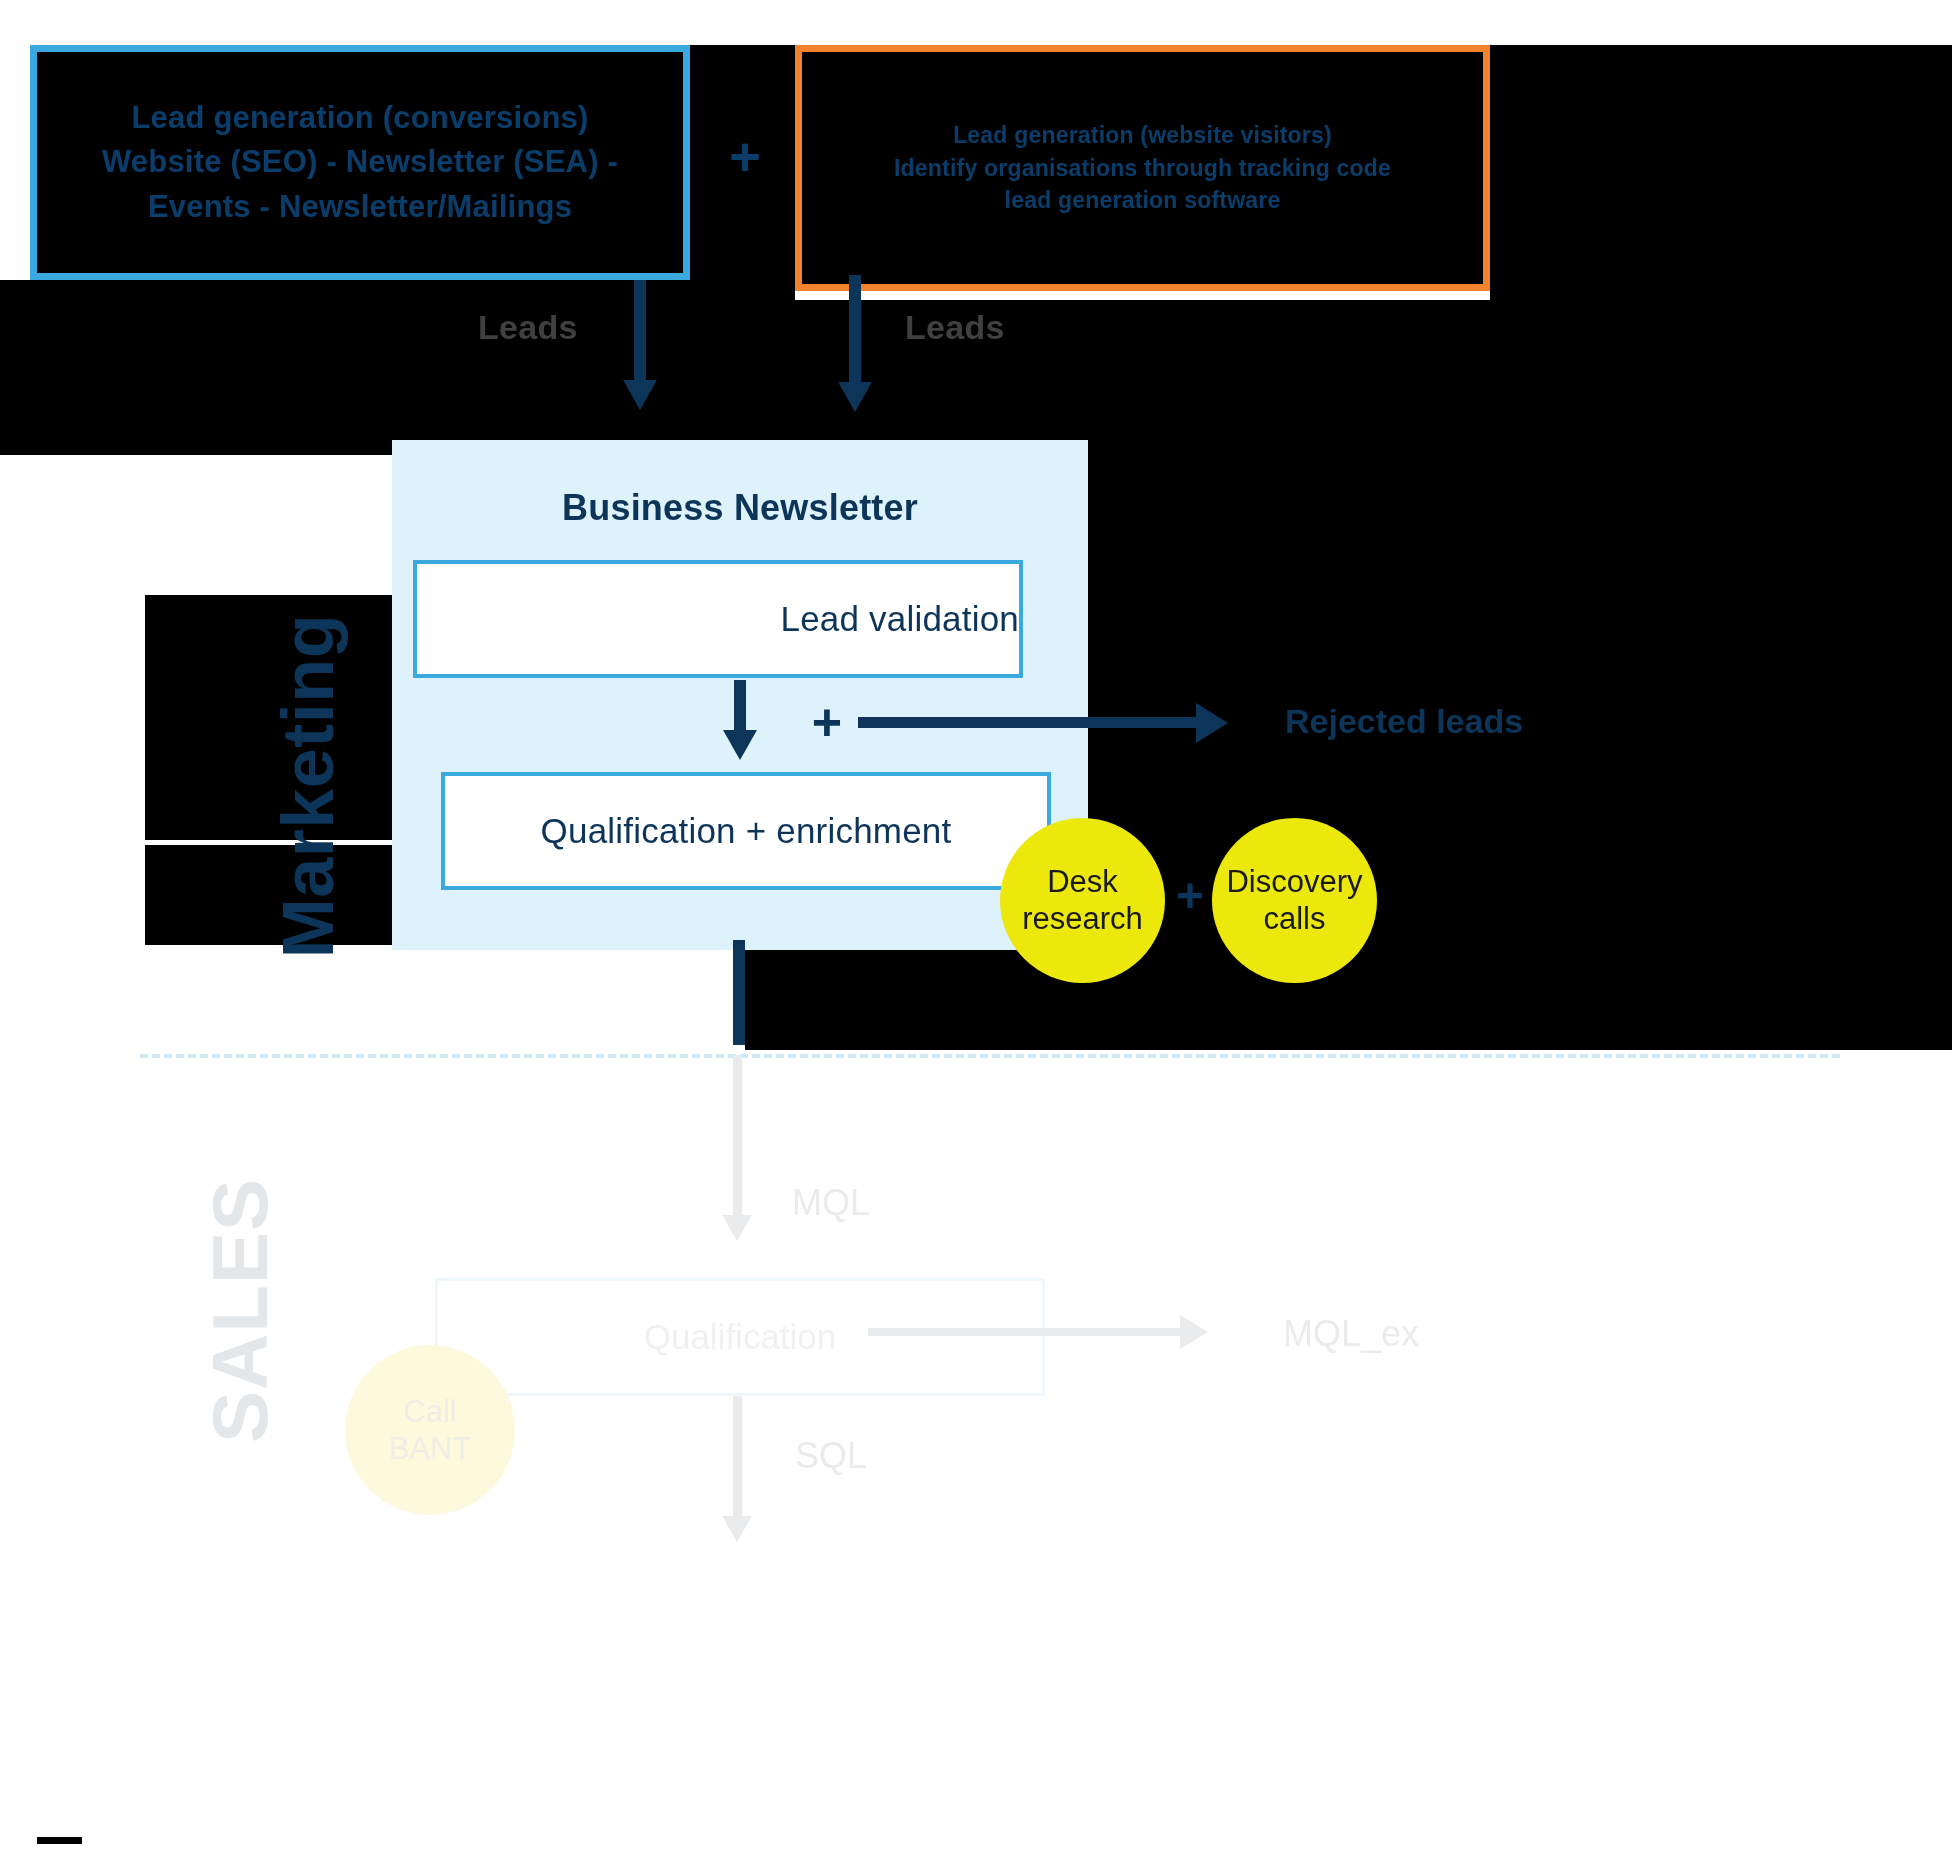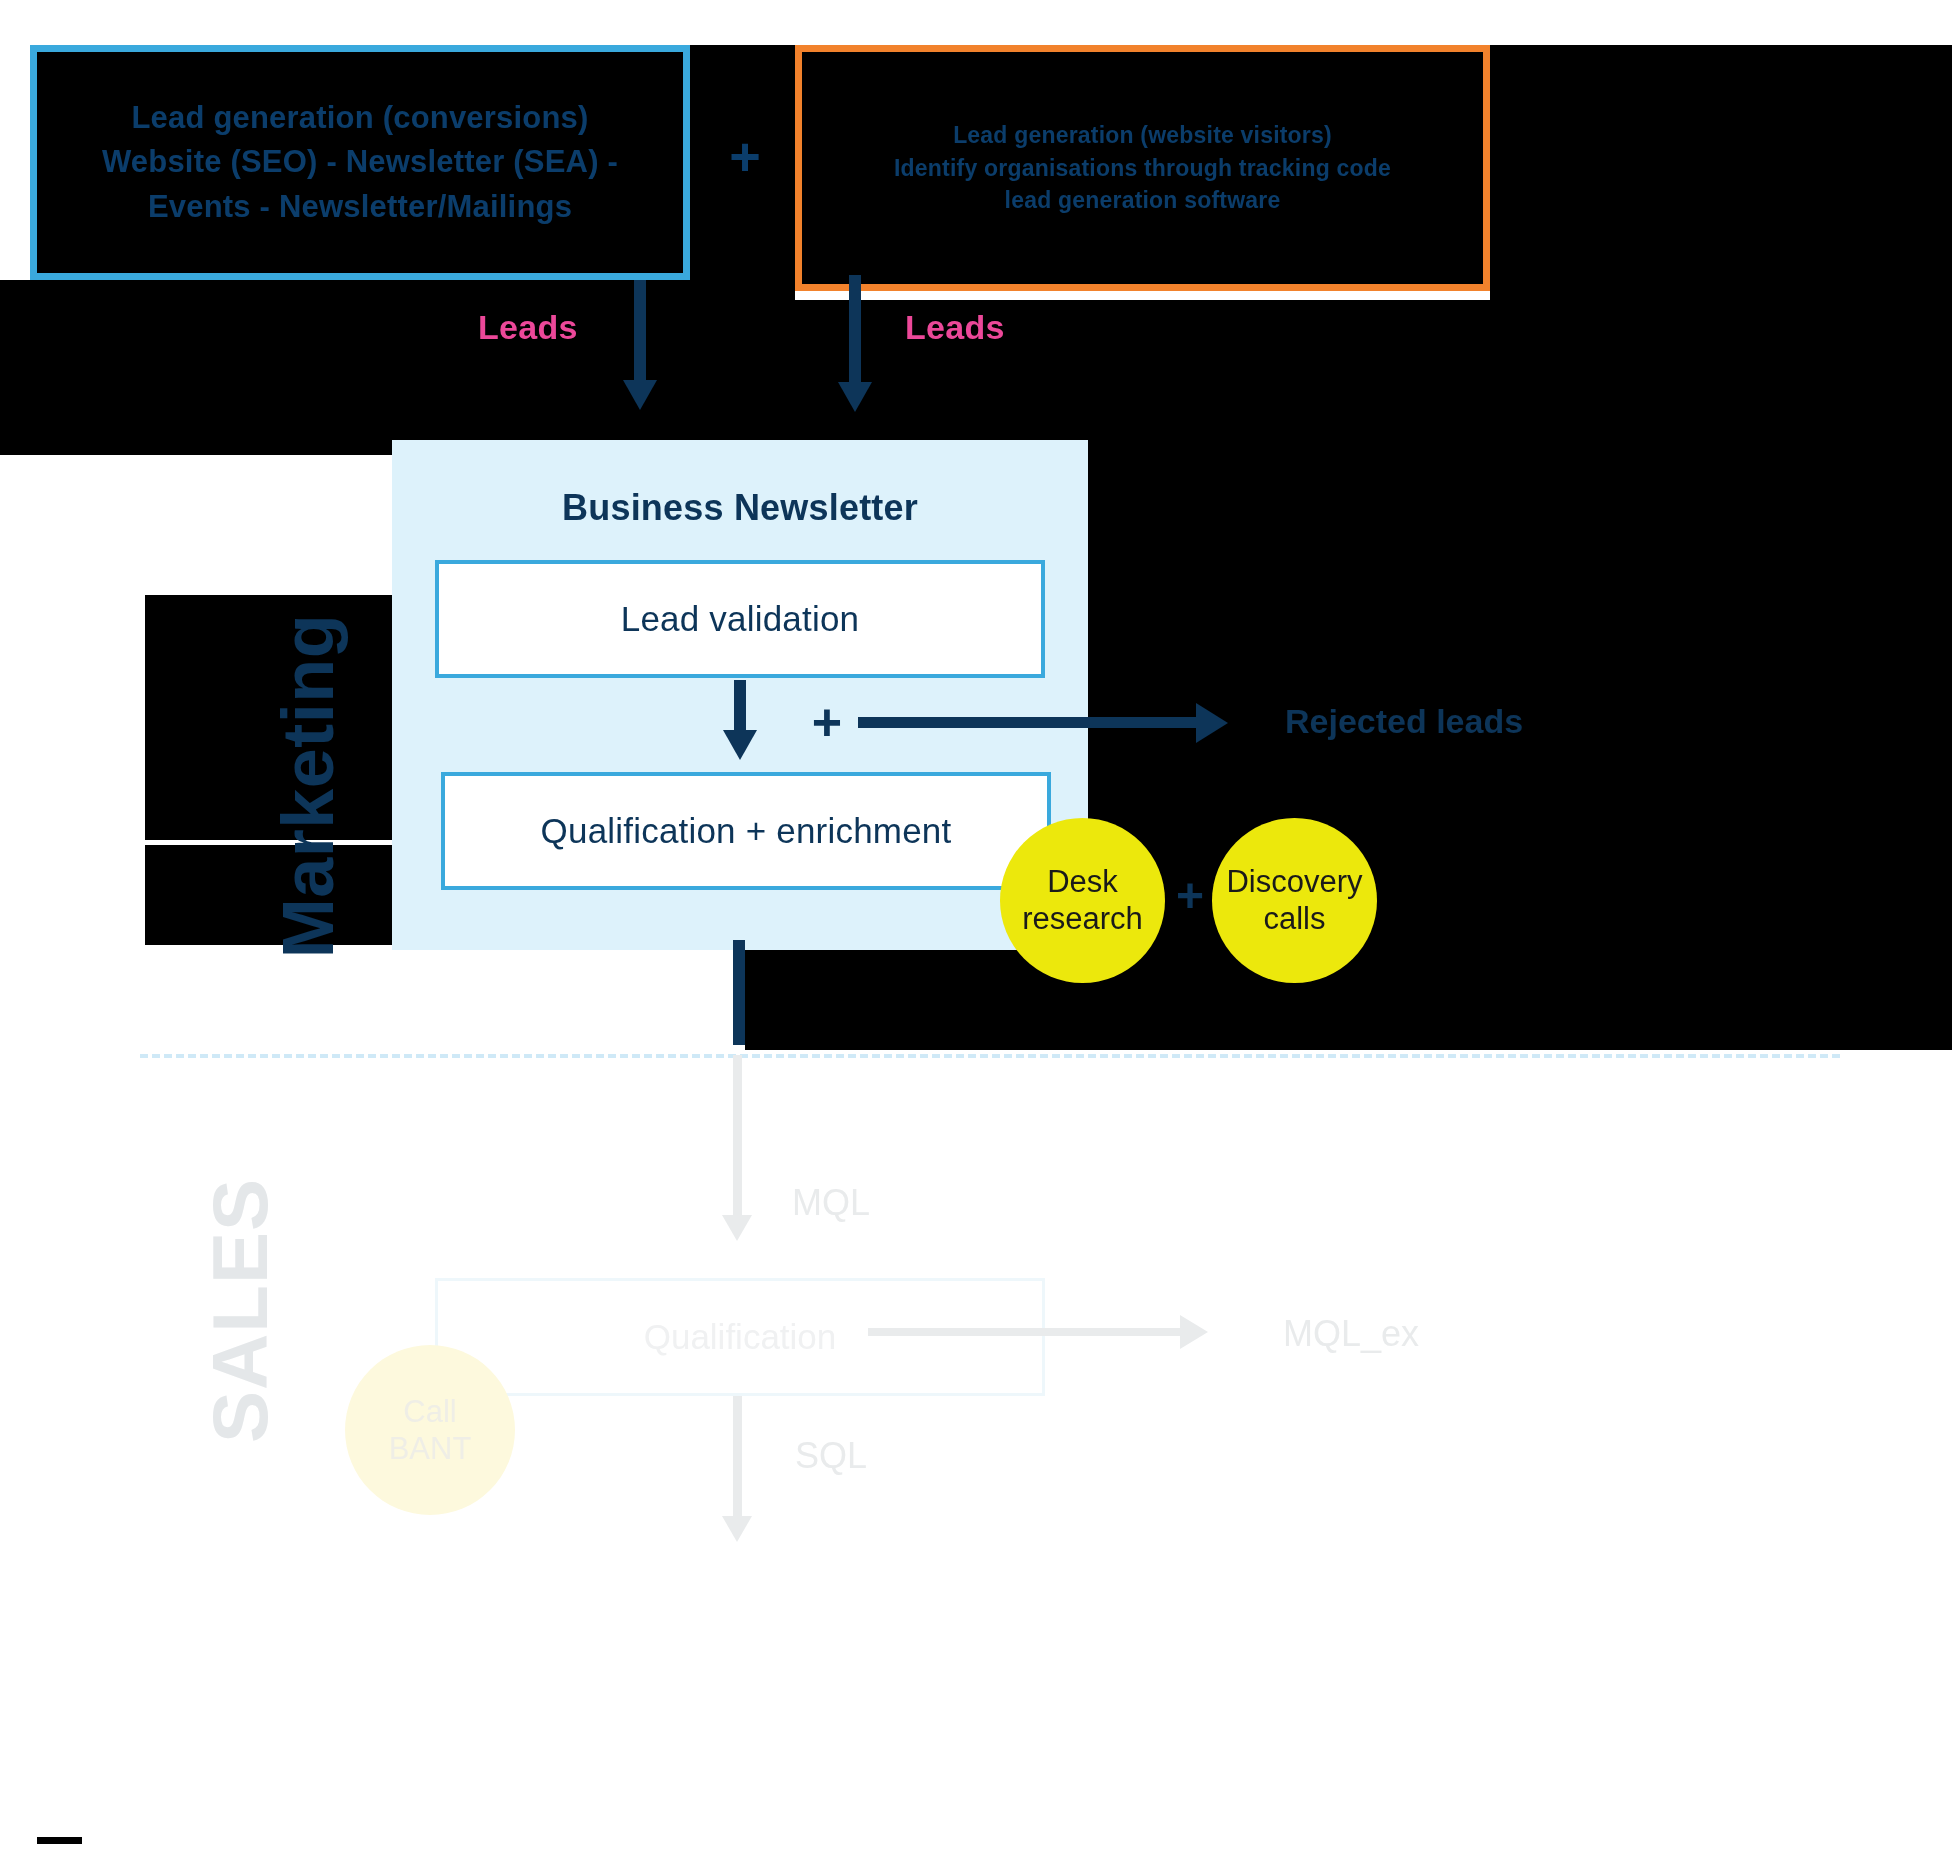--- a/index.html
+++ b/index.html
@@ -41,21 +41,21 @@
     left:722px;top:133px;width:46px;height:46px;
     color:#0b3d6b;font-size:54px;font-weight:bold;line-height:42px;
     display:flex;align-items:center;justify-content:center;
   }
 
   
   .blackfill{position:absolute;background:#000000;}
 
   
   .leadlbl{
-    position:absolute;color:#ec4899;font-size:34px;font-weight:600;
+    position:absolute;color:#404040;font-size:34px;font-weight:600;
     letter-spacing:.3px;white-space:nowrap;
   }
 
   
   .v-arrow-shaft{position:absolute;background:#0d3559;width:12px;}
   .v-arrow-head{
     position:absolute;width:0;height:0;
     border-left:17px solid transparent;border-right:17px solid transparent;
     border-top:30px solid #0d3559;
   }
@@ -75,21 +75,21 @@
     position:absolute;left:392px;top:487px;width:696px;
     text-align:center;color:#0d3559;font-size:36px;font-weight:bold;
     letter-spacing:.2px;
   }
   .bdbox{
     position:absolute;box-sizing:border-box;background:#ffffff;
     border:4px solid #3aa9dd;
     display:flex;align-items:center;justify-content:center;
     color:#0d3559;font-size:35px;letter-spacing:.2px;
   }
-  #bd-lead-validation{left:435px;top:560px;width:610px;height:118px;}
+  #bd-lead-validation{left:413px;top:560px;width:610px;height:118px;justify-content:flex-end;}
   #bd-qualification{left:441px;top:772px;width:610px;height:118px;}
 
   
   #plus-bd{
     position:absolute;left:805px;top:700px;width:44px;height:44px;
     color:#0d3559;font-size:52px;font-weight:bold;line-height:40px;
     display:flex;align-items:center;justify-content:center;
   }
 
   

